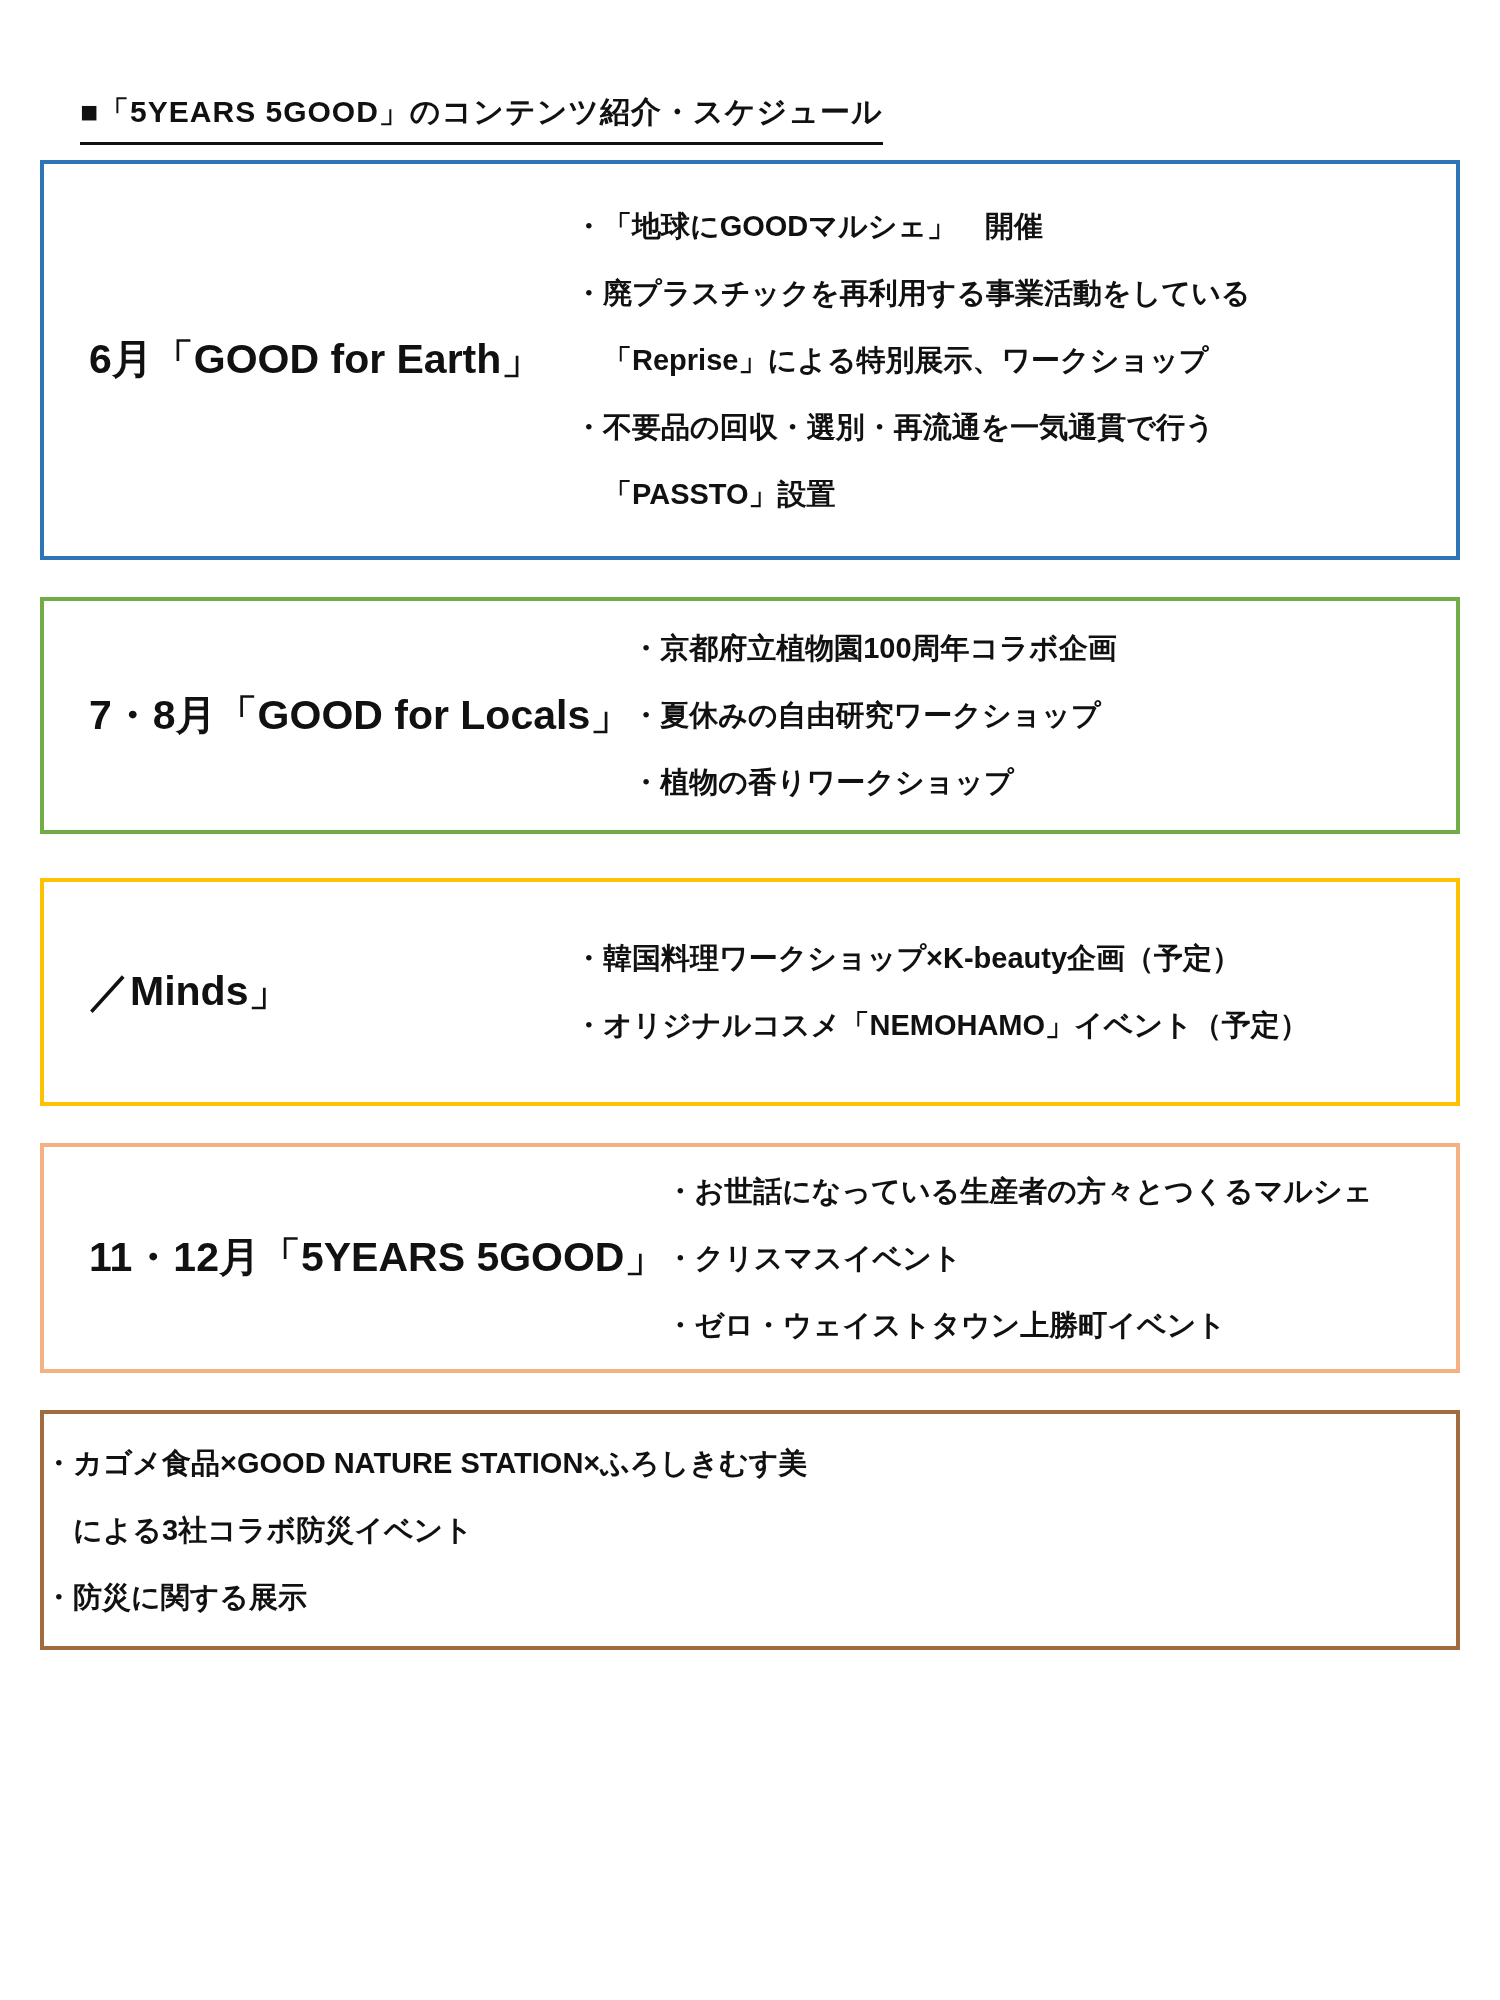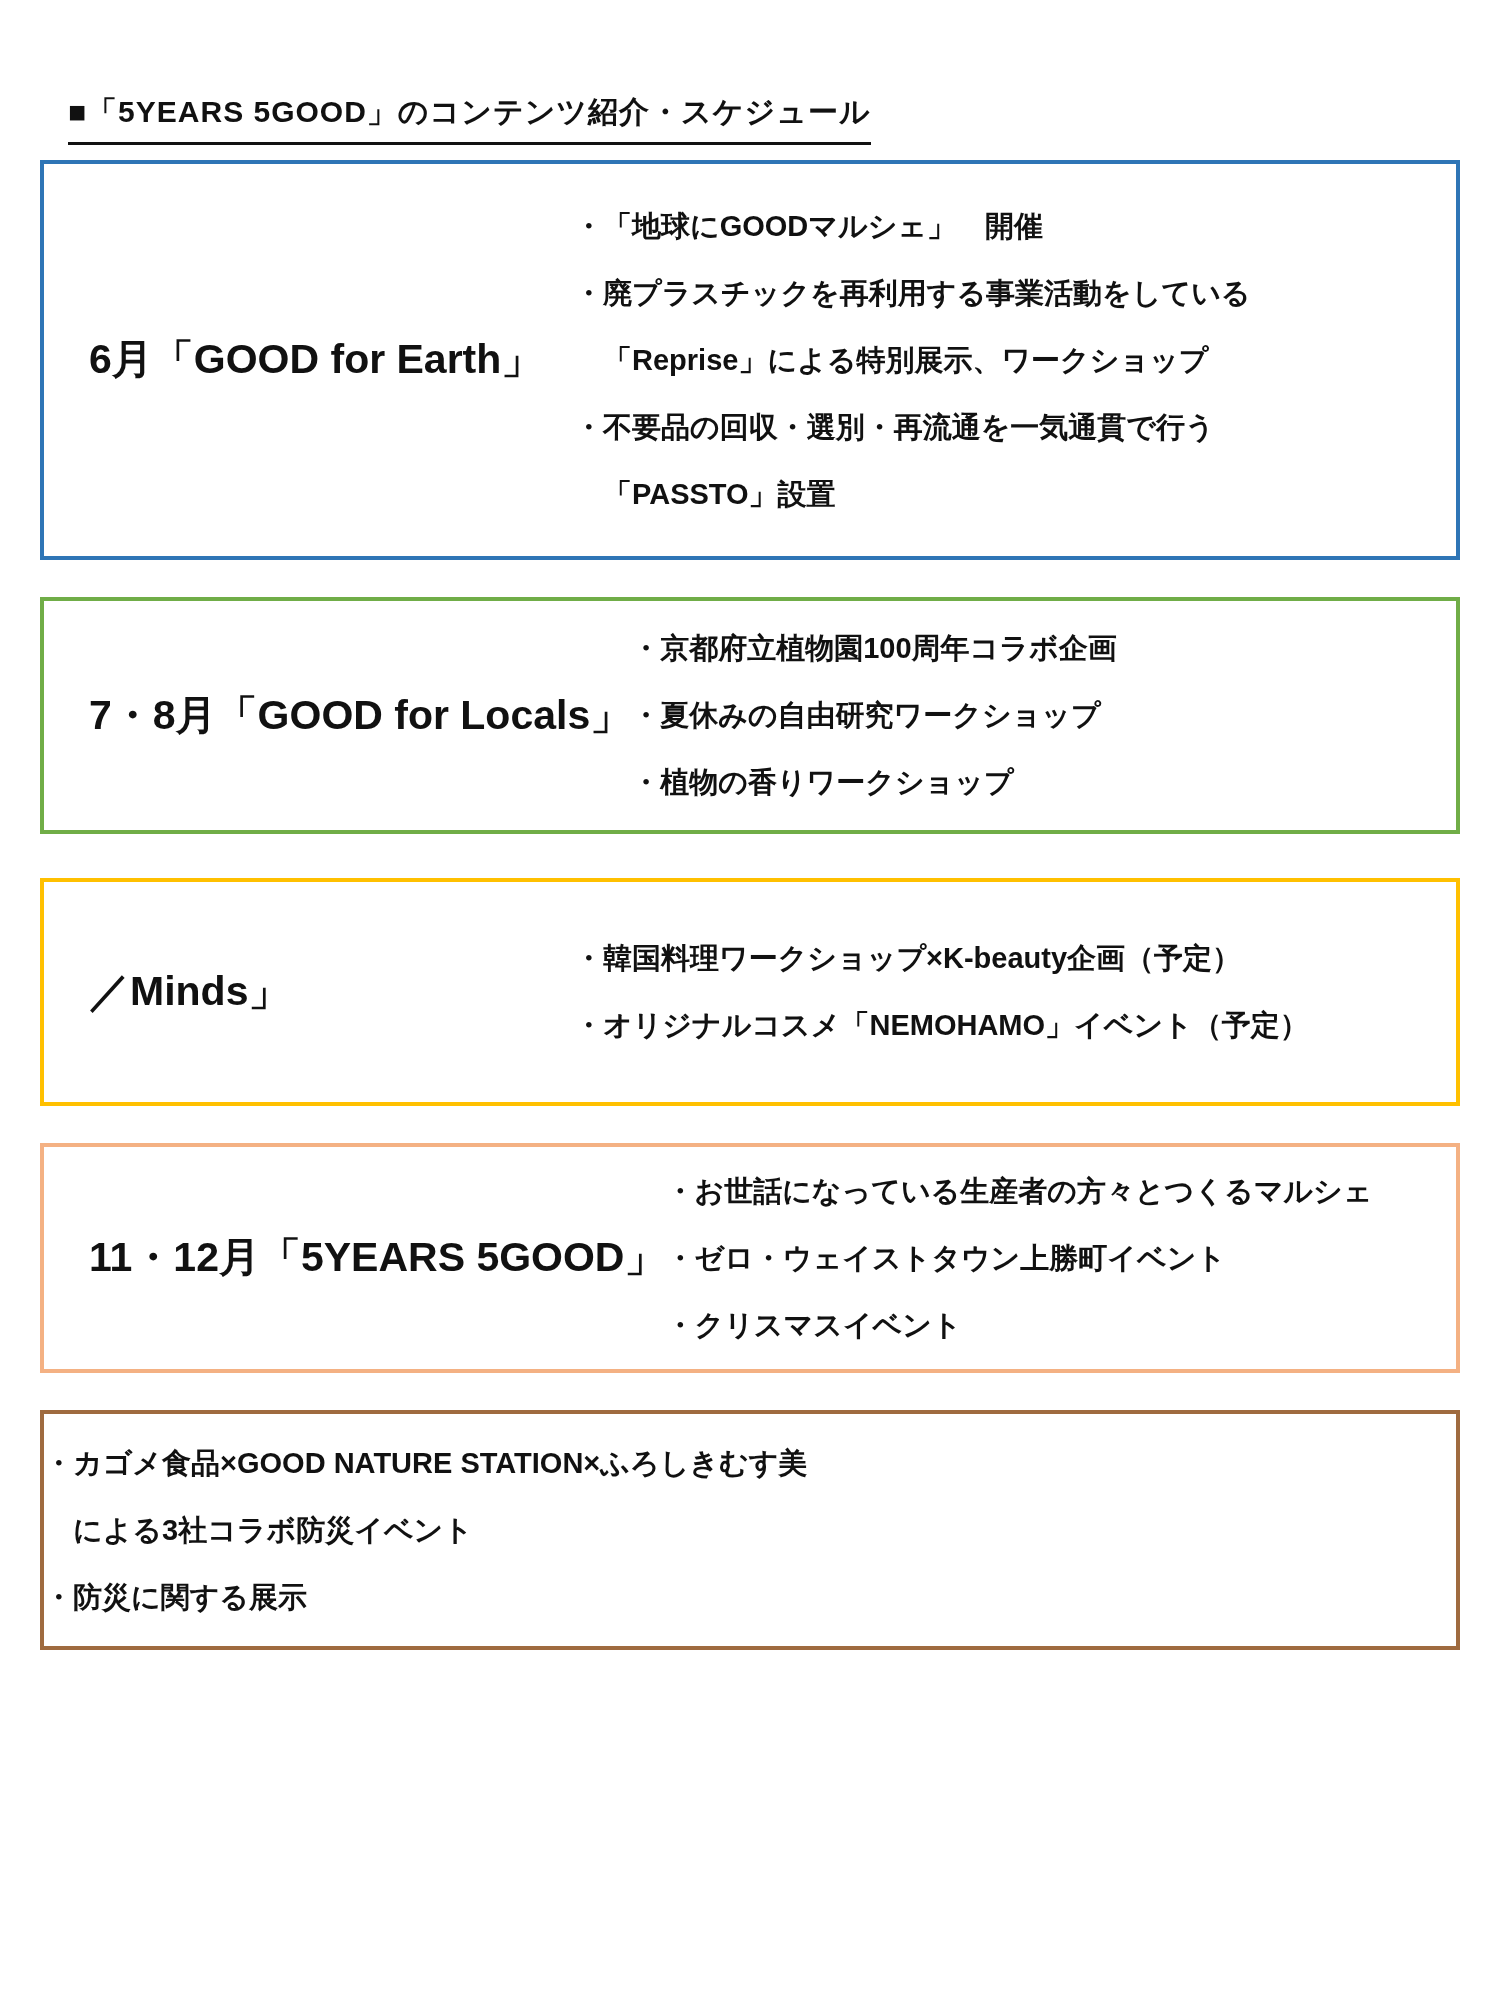--- a/index.html
+++ b/index.html
@@ -4,21 +4,21 @@
 <style>
   * { box-sizing: border-box; margin: 0; padding: 0; }
   html, body { background: #ffffff; }
   body {
     width: 1500px; height: 2000px;
     position: relative;
     font-family: "Liberation Sans", "DejaVu Sans", sans-serif;
     color: #111111;
   }
   .title {
-    position: absolute; left: 68px; top: 92px;
+    position: absolute; left: 80px; top: 92px;
     font-size: 30px; font-weight: bold;
     letter-spacing: 1px;
     border-bottom: 3px solid #111111;
     padding-bottom: 9px;
     white-space: nowrap;
   }
   .box {
     position: absolute; left: 40px; width: 1420px;
     border: 4px solid #000;
     display: flex;
@@ -100,22 +100,22 @@
 
 <section class="box box-4" style="border-color: rgb(244, 177, 131);">
   <div class="label-cell">
     <div class="label-inner">
       <span class="label-line1">11・12月「5YEARS 5GOOD」</span>
       
     </div>
   </div>
   <div class="bullets-cell">
     <div class="bullet-line">・お世話になっている生産者の方々とつくるマルシェ</div>
+    <div class="bullet-line">・クリスマスイベント</div>
     <div class="bullet-line">・ゼロ・ウェイストタウン上勝町イベント</div>
-    <div class="bullet-line">・クリスマスイベント</div>
   </div>
 </section>
 
 <section class="box box-5" style="border-color: rgb(159, 107, 63);">
   <div class="bullets-cell">
     <div class="bullet-line">・カゴメ食品×GOOD NATURE STATION×ふろしきむす美</div>
     <div class="bullet-line">　による3社コラボ防災イベント</div>
     <div class="bullet-line">・防災に関する展示</div>
   </div>
 </section>

